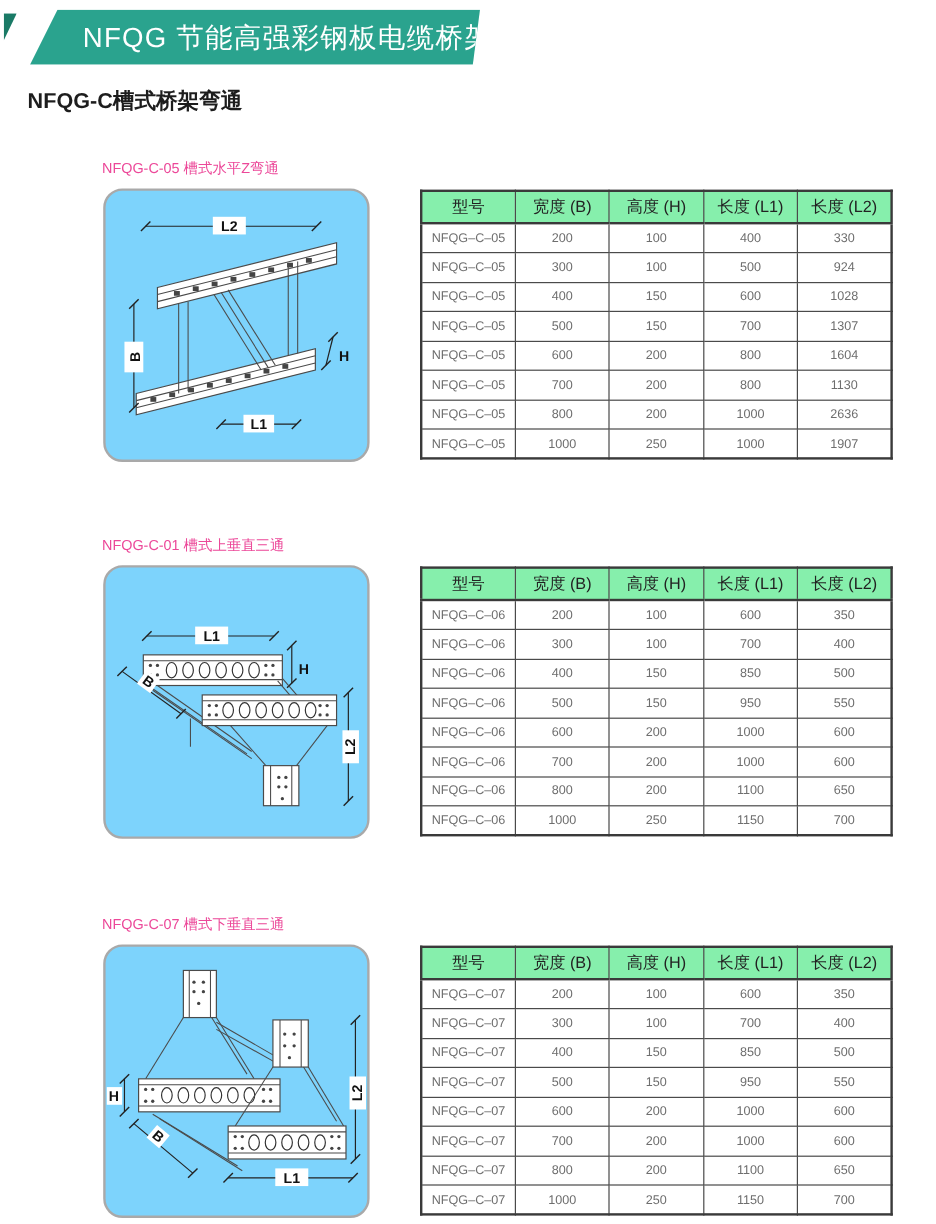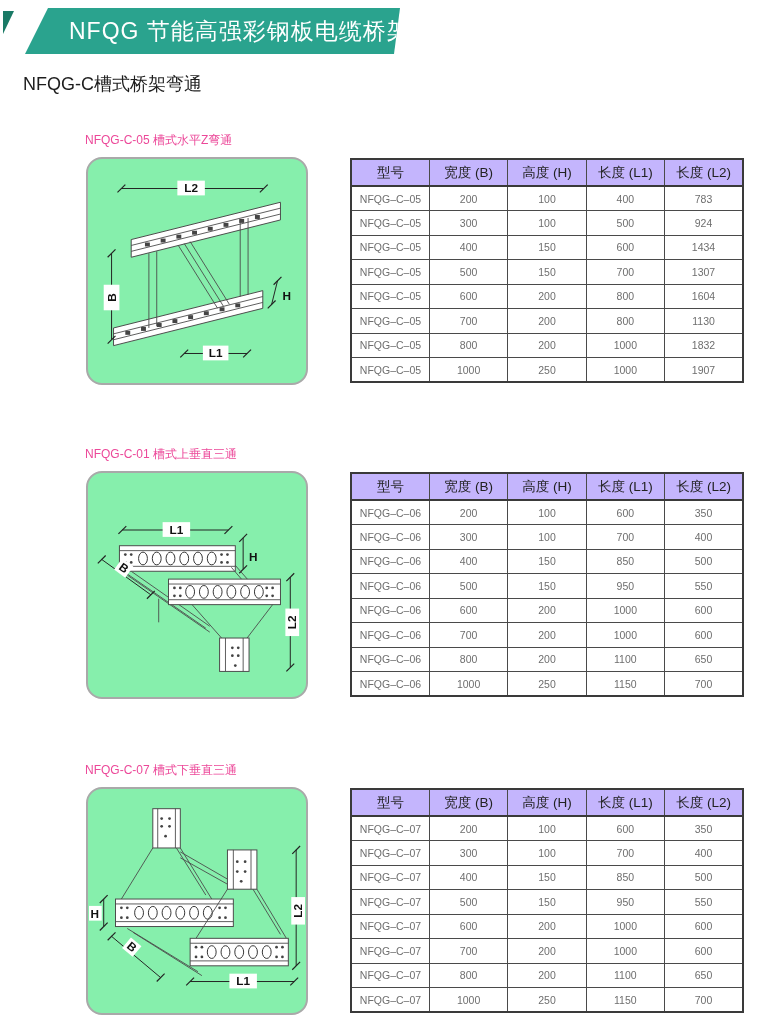--- a/index.html
+++ b/index.html
@@ -8,33 +8,33 @@
 
   
   .banner-accent{position:absolute;left:3px;top:11px;width:11px;height:23px;
         clip-path:polygon(0 0,100% 0,0 100%);}
   .banner-main{position:absolute;left:25px;top:8px;width:375px;height:46px;
         clip-path:polygon(23px 0,100% 0,calc(100% - 6px) 100%,0 100%);
         display:flex;align-items:center;}
   .banner-main span{padding-left:44px;font-size:23px;letter-spacing:1px;color:#ffffff;white-space:nowrap;}
 
   
-  .page-title{position:absolute;left:23px;top:72px;margin:0;font-size:18px;font-weight:normal;color:#1d1d1d;}
+  .page-title{position:absolute;left:23px;top:72px;margin:0;font-size:18px;font-weight:bold;color:#1d1d1d;}
 
   
   .section{position:absolute;left:0;width:780px;}
   .s1{top:131px;} .s2{top:445px;} .s3{top:761px;}
   .fig-label{position:absolute;left:85px;top:1px;font-size:12px;color:#ec4899;}
   .fig-box{position:absolute;left:86px;top:26px;width:218px;height:224px;
-        border:2px solid #a9a9a9;border-radius:16px;background:#86efac;}
+        border:2px solid #a9a9a9;border-radius:16px;background:#7dd3fc;}
   .fig-box svg{display:block;}
 
   .spec-table{position:absolute;left:350px;top:27px;width:394px;border-collapse:collapse;
         table-layout:fixed;border:2px solid #3a3a3a;}
-  .spec-table th{background:#c4b5fd;border:1px solid #4a4a4a;border-bottom:2px solid #3a3a3a;
+  .spec-table th{background:#86efac;border:1px solid #4a4a4a;border-bottom:2px solid #3a3a3a;
         font-size:13.5px;font-weight:normal;color:#222;height:27px;box-sizing:border-box;}
   .spec-table td{border:1px solid #4a4a4a;font-size:10.5px;color:#6e6e6e;text-align:center;
         height:24.5px;box-sizing:border-box;}
 
   
   .part{fill:#fff;stroke:#4a4a4a;stroke-width:1;}
   .thin{stroke:#4a4a4a;stroke-width:0.9;fill:none;}
   .dl{stroke:#222;stroke-width:1;}
   .tick{stroke:#222;stroke-width:1.2;}
   .slot{fill:#fff;stroke:#333;stroke-width:1;}
@@ -124,35 +124,35 @@
             <th>长度 (L1)</th>
             <th>长度 (L2)</th>
           </tr>
         </thead>
       <tbody>
           <tr>
             <td>NFQG–C–05</td>
             <td>200</td>
             <td>100</td>
             <td>400</td>
-            <td>783</td>
+            <td>330</td>
           </tr>
           <tr>
             <td>NFQG–C–05</td>
             <td>300</td>
             <td>100</td>
             <td>500</td>
             <td>924</td>
           </tr>
           <tr>
             <td>NFQG–C–05</td>
             <td>400</td>
             <td>150</td>
             <td>600</td>
-            <td>1434</td>
+            <td>1028</td>
           </tr>
           <tr>
             <td>NFQG–C–05</td>
             <td>500</td>
             <td>150</td>
             <td>700</td>
             <td>1307</td>
           </tr>
           <tr>
             <td>NFQG–C–05</td>
@@ -166,21 +166,21 @@
             <td>700</td>
             <td>200</td>
             <td>800</td>
             <td>1130</td>
           </tr>
           <tr>
             <td>NFQG–C–05</td>
             <td>800</td>
             <td>200</td>
             <td>1000</td>
-            <td>1832</td>
+            <td>2636</td>
           </tr>
           <tr>
             <td>NFQG–C–05</td>
             <td>1000</td>
             <td>250</td>
             <td>1000</td>
             <td>1907</td>
           </tr>
         </tbody>
     </table>

